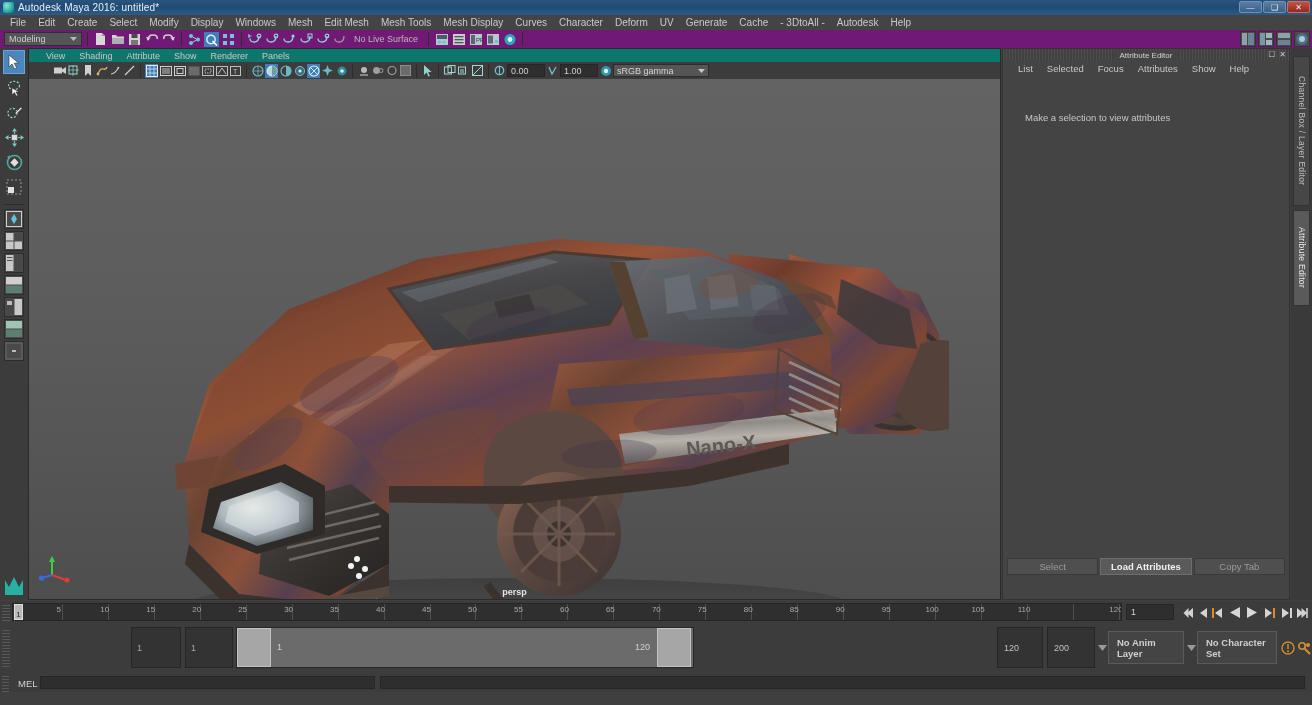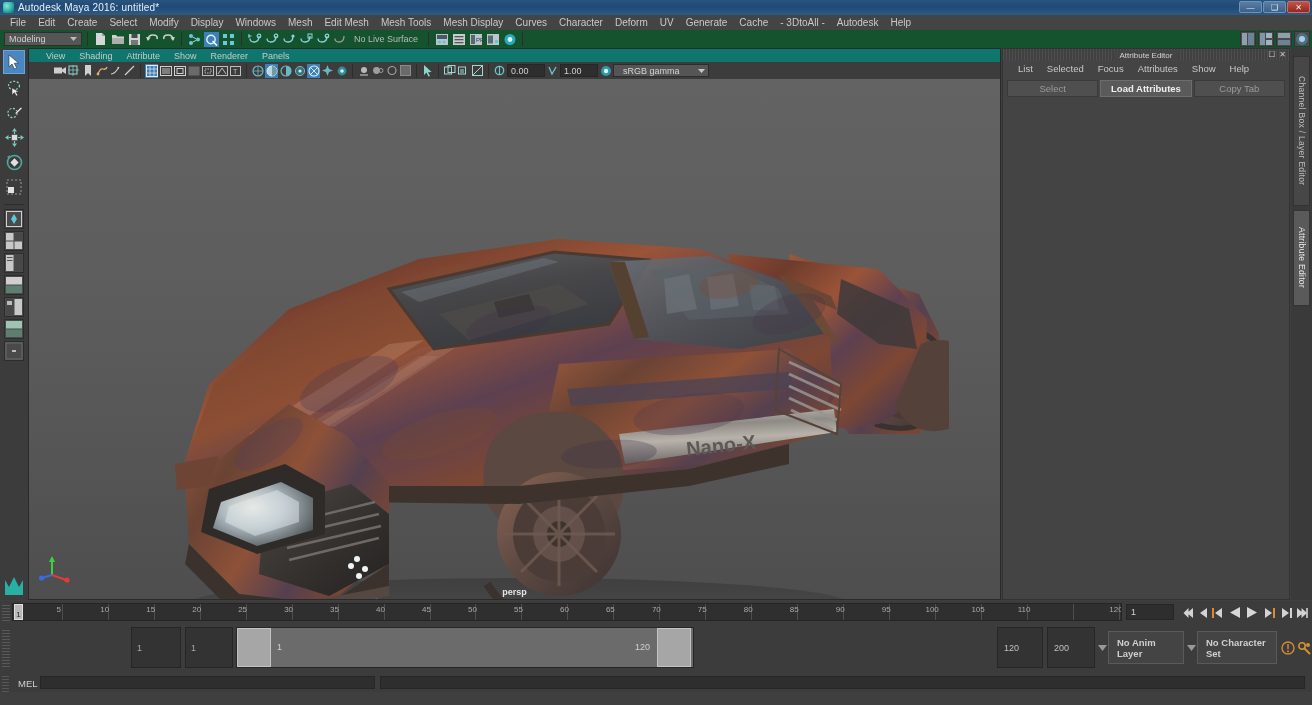--- a/index.html
+++ b/index.html
@@ -37,21 +37,21 @@
   
   .menubar {
     position: absolute; left: 0; top: 15px; width: 1312px; height: 15px;
     background: #444444; display: flex; align-items: center; padding-left: 4px;
   }
   .menu-item { font-size: 10px; color: #c9c9c9; padding: 0 6px; line-height: 15px; white-space: nowrap; }
 
   
   .statusbar {
     position: absolute; left: 0; top: 30px; width: 1312px; height: 18px;
-    background: #14532d; display: flex; align-items: center; padding-left: 4px; gap: 2px;
+    background: #701a75; display: flex; align-items: center; padding-left: 4px; gap: 2px;
   }
   .menuset {
     width: 78px; height: 14px; background: #555555; border: 1px solid #2e2e2e;
     display: flex; align-items: center; padding: 0 4px; font-size: 9px; color: #d0d0d0;
     justify-content: space-between;
   }
   .sep-v { width: 1px; height: 14px; background: #2d2d2d; margin: 0 3px; }
   .tbtn {
     width: 15px; height: 15px; display: flex; align-items: center; justify-content: center;
     color: #c2c2c2; font-size: 10px;
@@ -93,21 +93,21 @@
   }
   .vtb { width: 13px; height: 14px; display: flex; align-items: center; justify-content: center; color: #bdbdbd; }
   .vtb.on { background: #3f7fb8; }
   .numfield {
     width: 38px; height: 13px; background: #2e2e2e; border: 1px solid #262626;
     font-size: 9px; color: #cfcfcf; display: flex; align-items: center; padding-left: 3px;
   }
   .gamma-combo {
     width: 96px; height: 13px; background: #555; border: 1px solid #2c2c2c;
     font-size: 9px; color: #d5d5d5; display: flex; align-items: center;
-    justify-content: space-between; padding: 0 3px 0 9px;
+    justify-content: space-between; padding: 0 3px 0 3px;
   }
   .vp-canvas { position: relative; width: 971px; height: 520px; overflow: hidden;
     background: linear-gradient(to bottom, #636363 0%, #5d5d5d 40%, #565656 70%, #4e4e4e 100%); }
   .vp-label {
     position: absolute; bottom: 2px; left: 0; width: 100%; text-align: center;
     font-size: 9px; color: #e4e4e4; font-weight: bold;
   }
   .axis-gizmo { position: absolute; left: 10px; bottom: 14px; width: 34px; height: 34px; }
 
   
@@ -945,20 +945,23 @@
       </div>
     </div>
     <div class="rp-menubar">
       <div class="rp-menu">List</div>
       <div class="rp-menu">Selected</div>
       <div class="rp-menu">Focus</div>
       <div class="rp-menu">Attributes</div>
       <div class="rp-menu">Show</div>
       <div class="rp-menu">Help</div>
     </div>
+    <div class="rp-body">
+      <div class="rp-msg">Make a selection to view attributes</div>
+    </div>
     <div class="rp-footer">
       <div class="rp-btn">Select</div>
       <div class="rp-btn primary">Load Attributes</div>
       <div class="rp-btn">Copy Tab</div>
     </div>
   </div>
 
   <div class="vtabs">
     <div class="vtab" style="top:8px;height:150px;">
       <span>Channel Box / Layer Editor</span>

